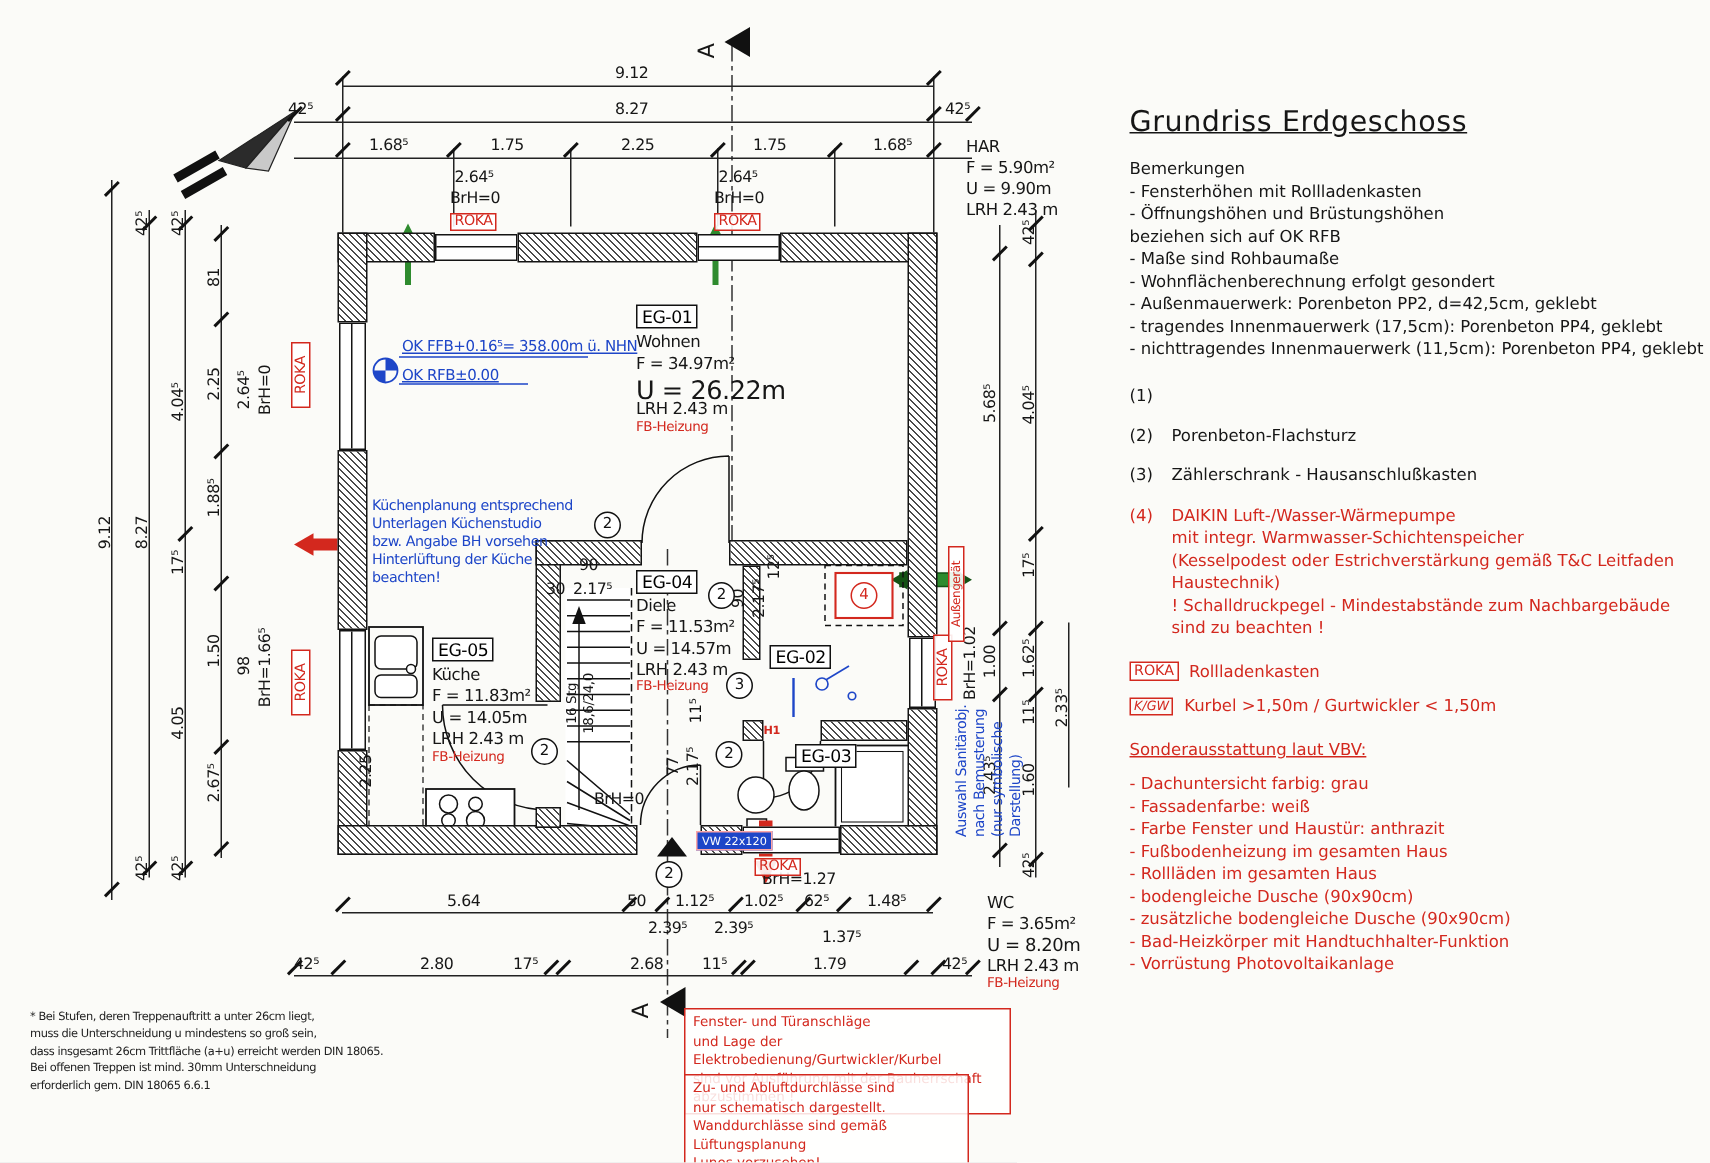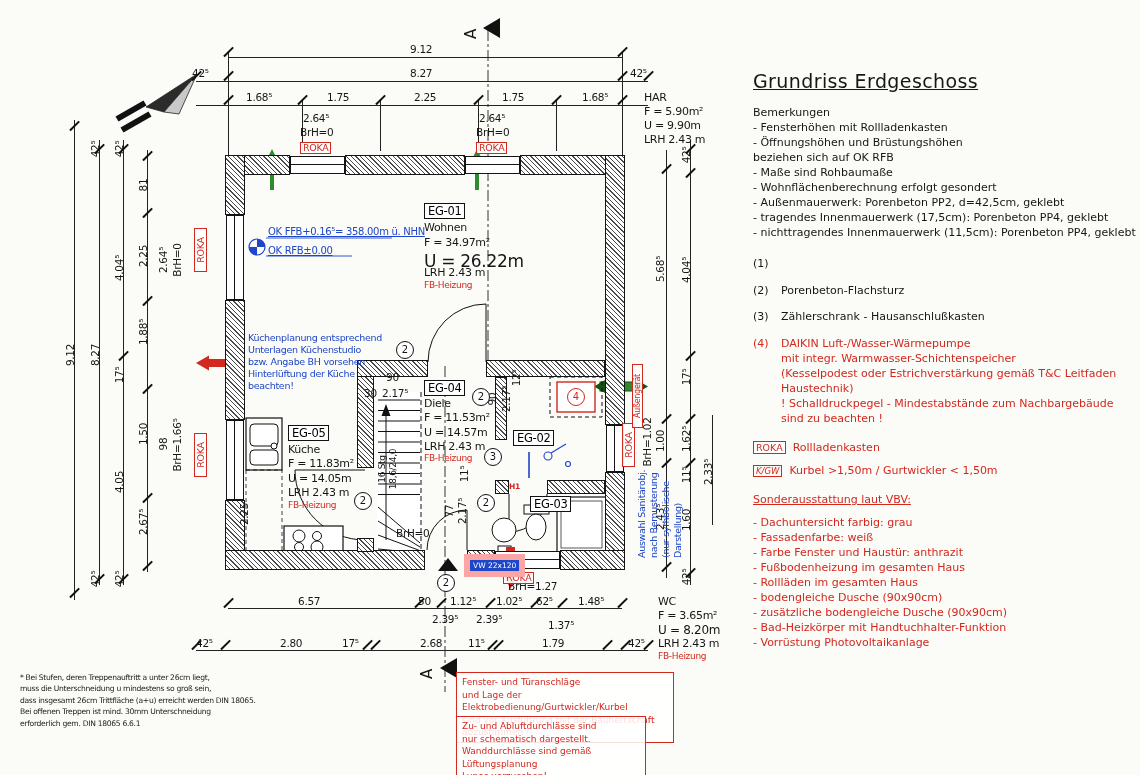--- a/index.html
+++ b/index.html
@@ -269,21 +269,21 @@
   <span class="r" style="left:680px;top:590px;width:26px">42⁵</span>
   <span class="r" style="left:641px;top:468px;width:52px">BrH=1.02</span>
   <span class="r red rbx" style="left:622px;top:467px;width:38px;font-size:9.5px">ROKA</span>
   <span class="r red rbx" style="left:632px;top:428px;width:58px;font-size:8px">Außengerät</span>
   <div class="r blu pre" style="left:636px;top:558px;width:112px;font-size:9.5px;text-align:left;line-height:1.25">Auswahl Sanitärobj.
 nach Bemusterung
 (nur symbolische
 Darstellung)</div>
 
   <span class="t" style="left:508px;top:581px">BrH=1.27</span>
-  <span class="t" style="left:298px;top:596px">6.57</span>
+  <span class="t" style="left:298px;top:596px">5.64</span>
   <span class="t" style="left:418px;top:596px">50</span>
   <span class="t" style="left:450px;top:596px">1.12⁵</span>
   <span class="t" style="left:496px;top:596px">1.02⁵</span>
   <span class="t" style="left:536px;top:596px">62⁵</span>
   <span class="t" style="left:578px;top:596px">1.48⁵</span>
   <span class="t" style="left:432px;top:614px">2.39⁵</span>
   <span class="t" style="left:476px;top:614px">2.39⁵</span>
   <span class="t" style="left:548px;top:620px">1.37⁵</span>
   <span class="t" style="left:196px;top:638px">42⁵</span>
   <span class="t" style="left:280px;top:638px">2.80</span>
@@ -330,21 +330,21 @@
   <span class="t red" style="left:658px;top:652px;font-size:9px">FB-Heizung</span>
 
   <span class="t blu u" style="left:268px;top:226px;font-size:10px">OK FFB+0.16⁵= 358.00m ü. NHN</span>
   <span class="t blu u" style="left:268px;top:245px;font-size:10px">OK RFB±0.00</span>
   <div class="t blu pre" style="left:248px;top:332px;font-size:9.5px;line-height:1.25;white-space:pre-line">Küchenplanung entsprechend
 Unterlagen Küchenstudio
 bzw. Angabe BH vorsehen
 Hinterlüftung der Küche
 beachten!</div>
   <span class="t red" style="left:509px;top:483px;font-size:7.5px;font-weight:bold">H1</span>
-  <div style="position:absolute;left:464px;top:554px;border:6px solid #fca5a5;background:#1e46c8;color:#fff;font-size:7.5px;padding:0 3px;line-height:11px">
+  <div style="position:absolute;left:464px;top:554px;border:1px solid #fca5a5;background:#1e46c8;color:#fff;font-size:7.5px;padding:0 3px;line-height:11px">
     <span>VW 22x120</span>
   </div>
 
   <span class="t" style="left:386px;top:372px">90</span>
   <span class="t" style="left:364px;top:388px">30</span>
   <span class="t" style="left:382px;top:388px">2.17⁵</span>
   <span class="r" style="left:486px;top:414px;width:30px">90</span>
   <span class="r" style="left:500px;top:418px;width:38px">2.17⁵</span>
   <span class="r" style="left:510px;top:390px;width:24px">12⁵</span>
   <span class="r" style="left:443px;top:524px;width:26px">77</span>

